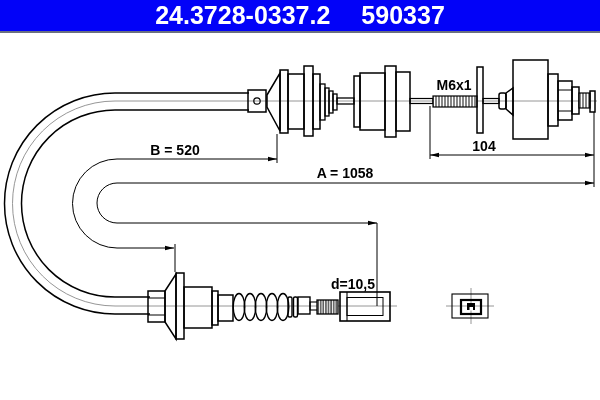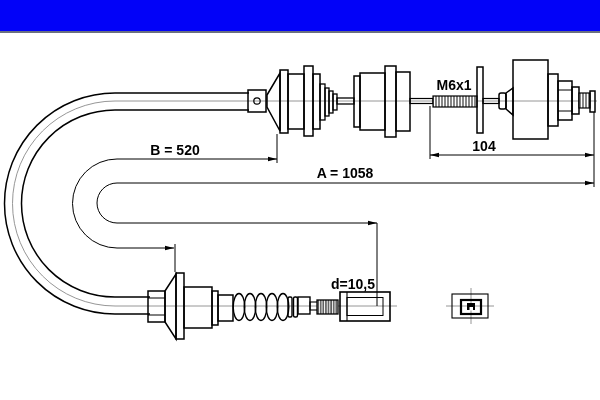--- a/index.html
+++ b/index.html
@@ -11,20 +11,22 @@
   .header span{color:#ffffff;font-weight:bold;font-size:25px;letter-spacing:0px;line-height:31px;}
   svg{position:absolute;left:0;top:0;}
   svg text{font-family:"Liberation Sans",sans-serif;font-weight:bold;font-size:14px;fill:#000;}
 </style>
 </head>
 <body>
 
 <div class="screen">
 
   <div class="header">
+    <span>24.3728-0337.2</span>
+    <span>590337</span>
   </div>
 
   <svg width="600" height="400" viewBox="0 0 600 400">
 
     <defs>
       <pattern id="thread-hatch" width="3" height="12" patternUnits="userSpaceOnUse">
         <rect width="3" height="12" fill="#ffffff"></rect>
         <line x1="1" y1="0" x2="1" y2="12" stroke="#222" stroke-width="1.1"></line>
       </pattern>
       <pattern id="crimp-hatch" width="2.6" height="16" patternUnits="userSpaceOnUse">

